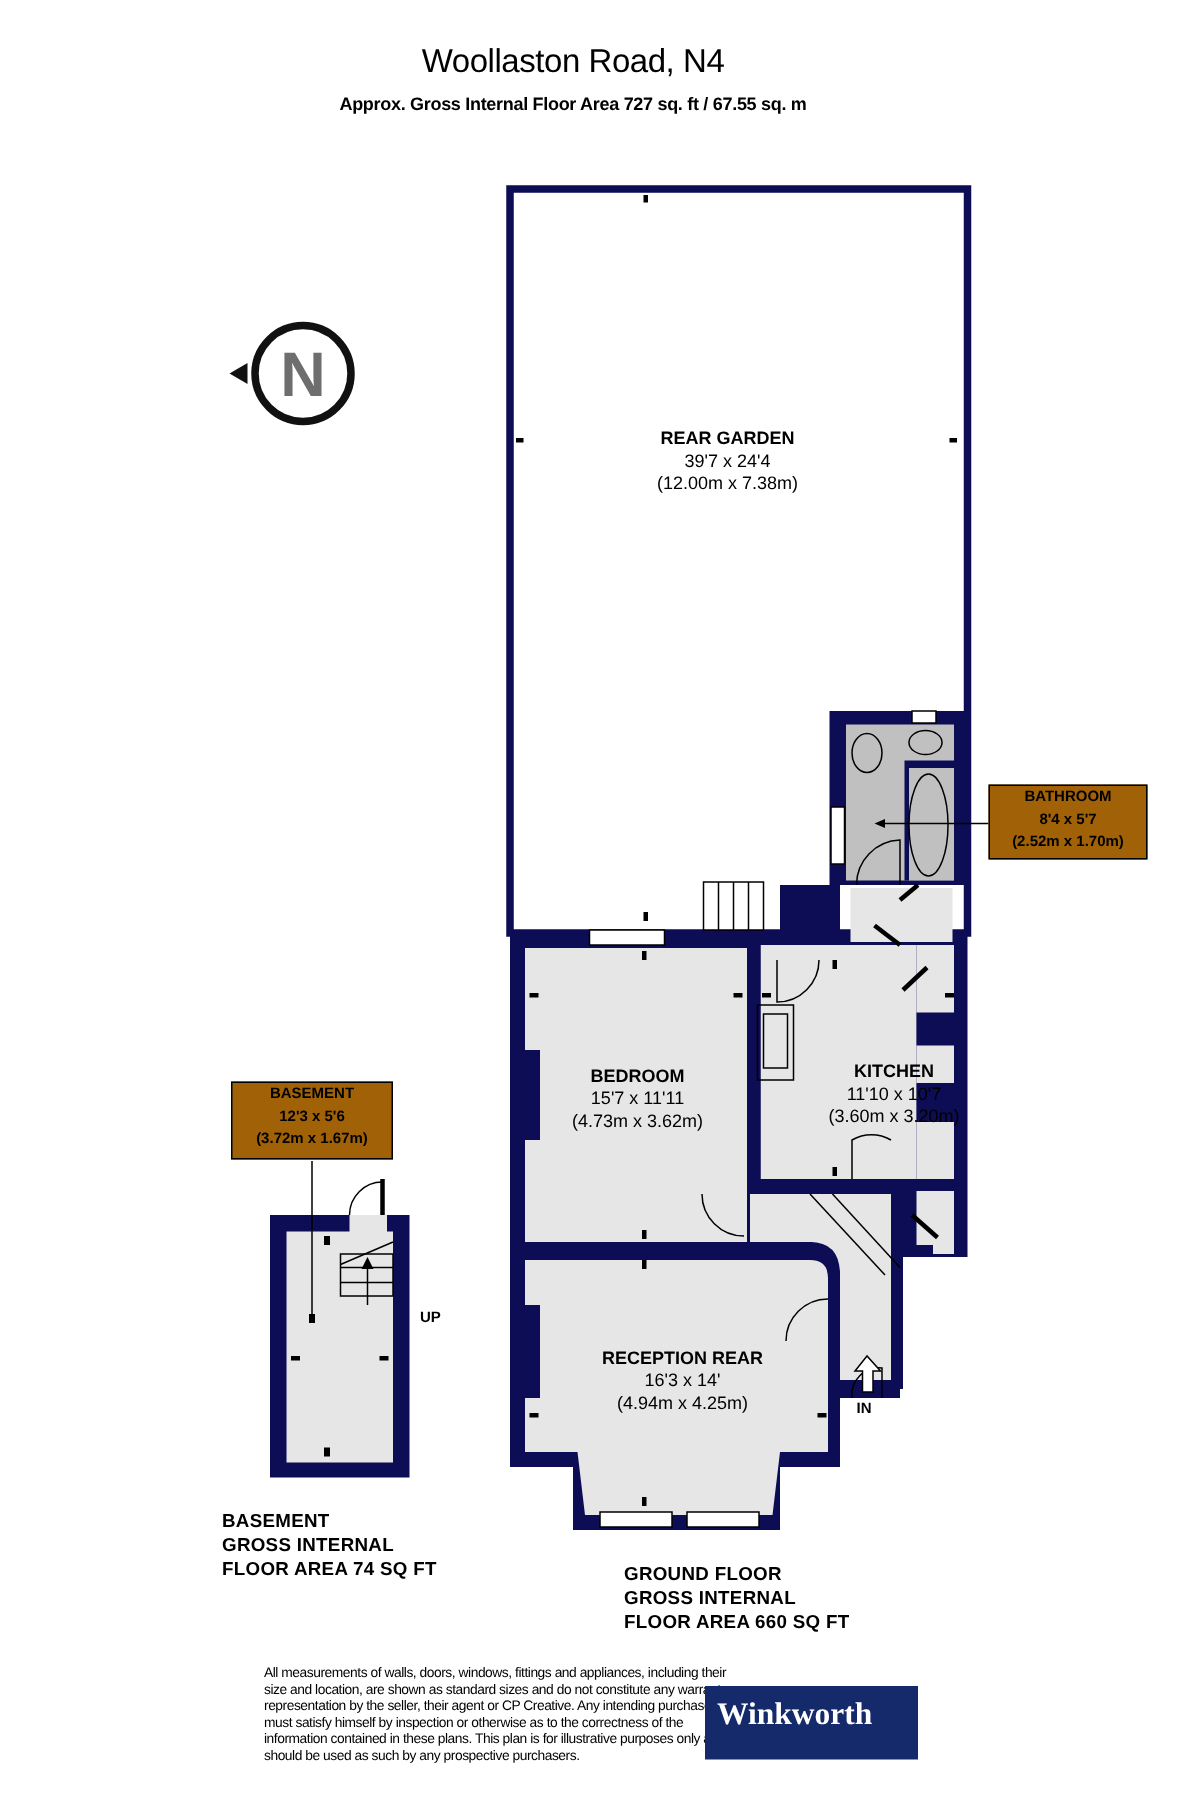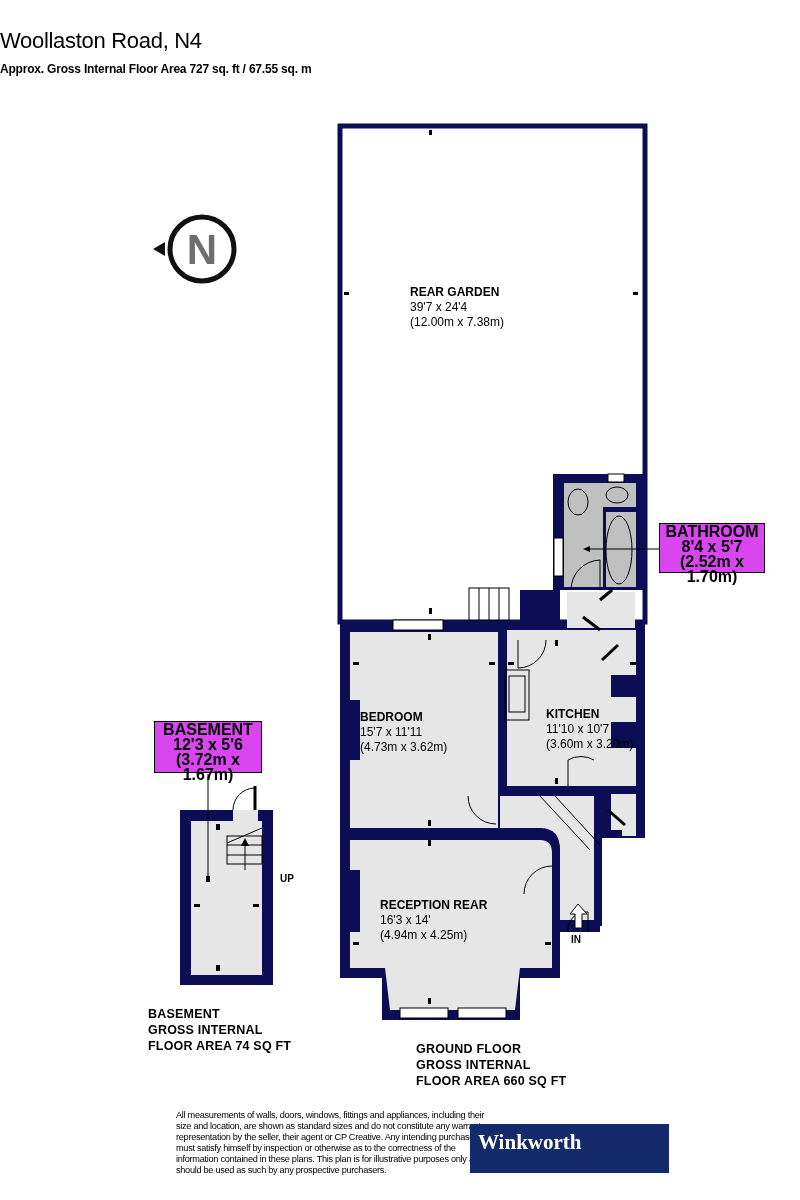--- a/index.html
+++ b/index.html
@@ -1,26 +1,26 @@
 <!DOCTYPE html>
 <html><head>
 <meta charset="utf-8">
 <style>
   html, body { margin:0; padding:0; background:#ffffff; }
   body { width:800px; height:1200px; position:relative; overflow:hidden; font-family:"Liberation Sans", sans-serif; color:#000; }
-  .title { position:absolute; left:0; width:764px; text-align:left; font-weight:bold; }
+  .title { position:absolute; left:0; width:764px; text-align:center; font-weight:bold; }
   #t1 { top:28px; font-size:22px; font-weight:normal; letter-spacing:-0.3px; }
   #t2 { top:62px; font-size:12px; letter-spacing:-0.2px; }
   svg.plan { position:absolute; left:0; top:0; }
-  .lbl { position:absolute; font-size:12px; line-height:15px; font-weight:bold; }
+  .lbl { position:absolute; text-align:center; font-size:12px; line-height:15px; font-weight:bold; }
   .lbl .sub { font-weight:normal; }
-  .box { position:absolute; border:1px solid #000; background:#d946ef; text-align:center; font-size:16px; line-height:15px; font-weight:bold; }
+  .box { position:absolute; border:1px solid #000; background:#a16207; text-align:center; font-size:10px; line-height:15px; font-weight:bold; }
   .area { position:absolute; font-size:12.5px; line-height:16px; font-weight:bold; letter-spacing:0.2px; }
   .disclaimer { position:absolute; left:148px; top:1110px; width:320px; font-size:9.2px; line-height:11px; letter-spacing:-0.3px;margin-left:28px; }
-  .brand { position:absolute; left:470px; top:1124px; width:199px; height:49px; background:#152a6b; color:#fff; font-family:"Liberation Serif", serif; font-weight:bold; font-size:21px; line-height:36px; padding-left:8px; box-sizing:border-box; }
+  .brand { position:absolute; left:470px; top:1124px; width:142px; height:49px; background:#152a6b; color:#fff; font-family:"Liberation Serif", serif; font-weight:bold; font-size:21px; line-height:36px; padding-left:8px; box-sizing:border-box; }
   .in-label { position:absolute; font-size:10px; font-weight:bold; }
 </style>
 </head>
 <body>
 
 <div class="title" id="t1">Woollaston Road, N4</div>
 <div class="title" id="t2">Approx. Gross Internal Floor Area 727 sq. ft / 67.55 sq. m</div>
 
 <svg class="plan" width="800" height="1200">
 

